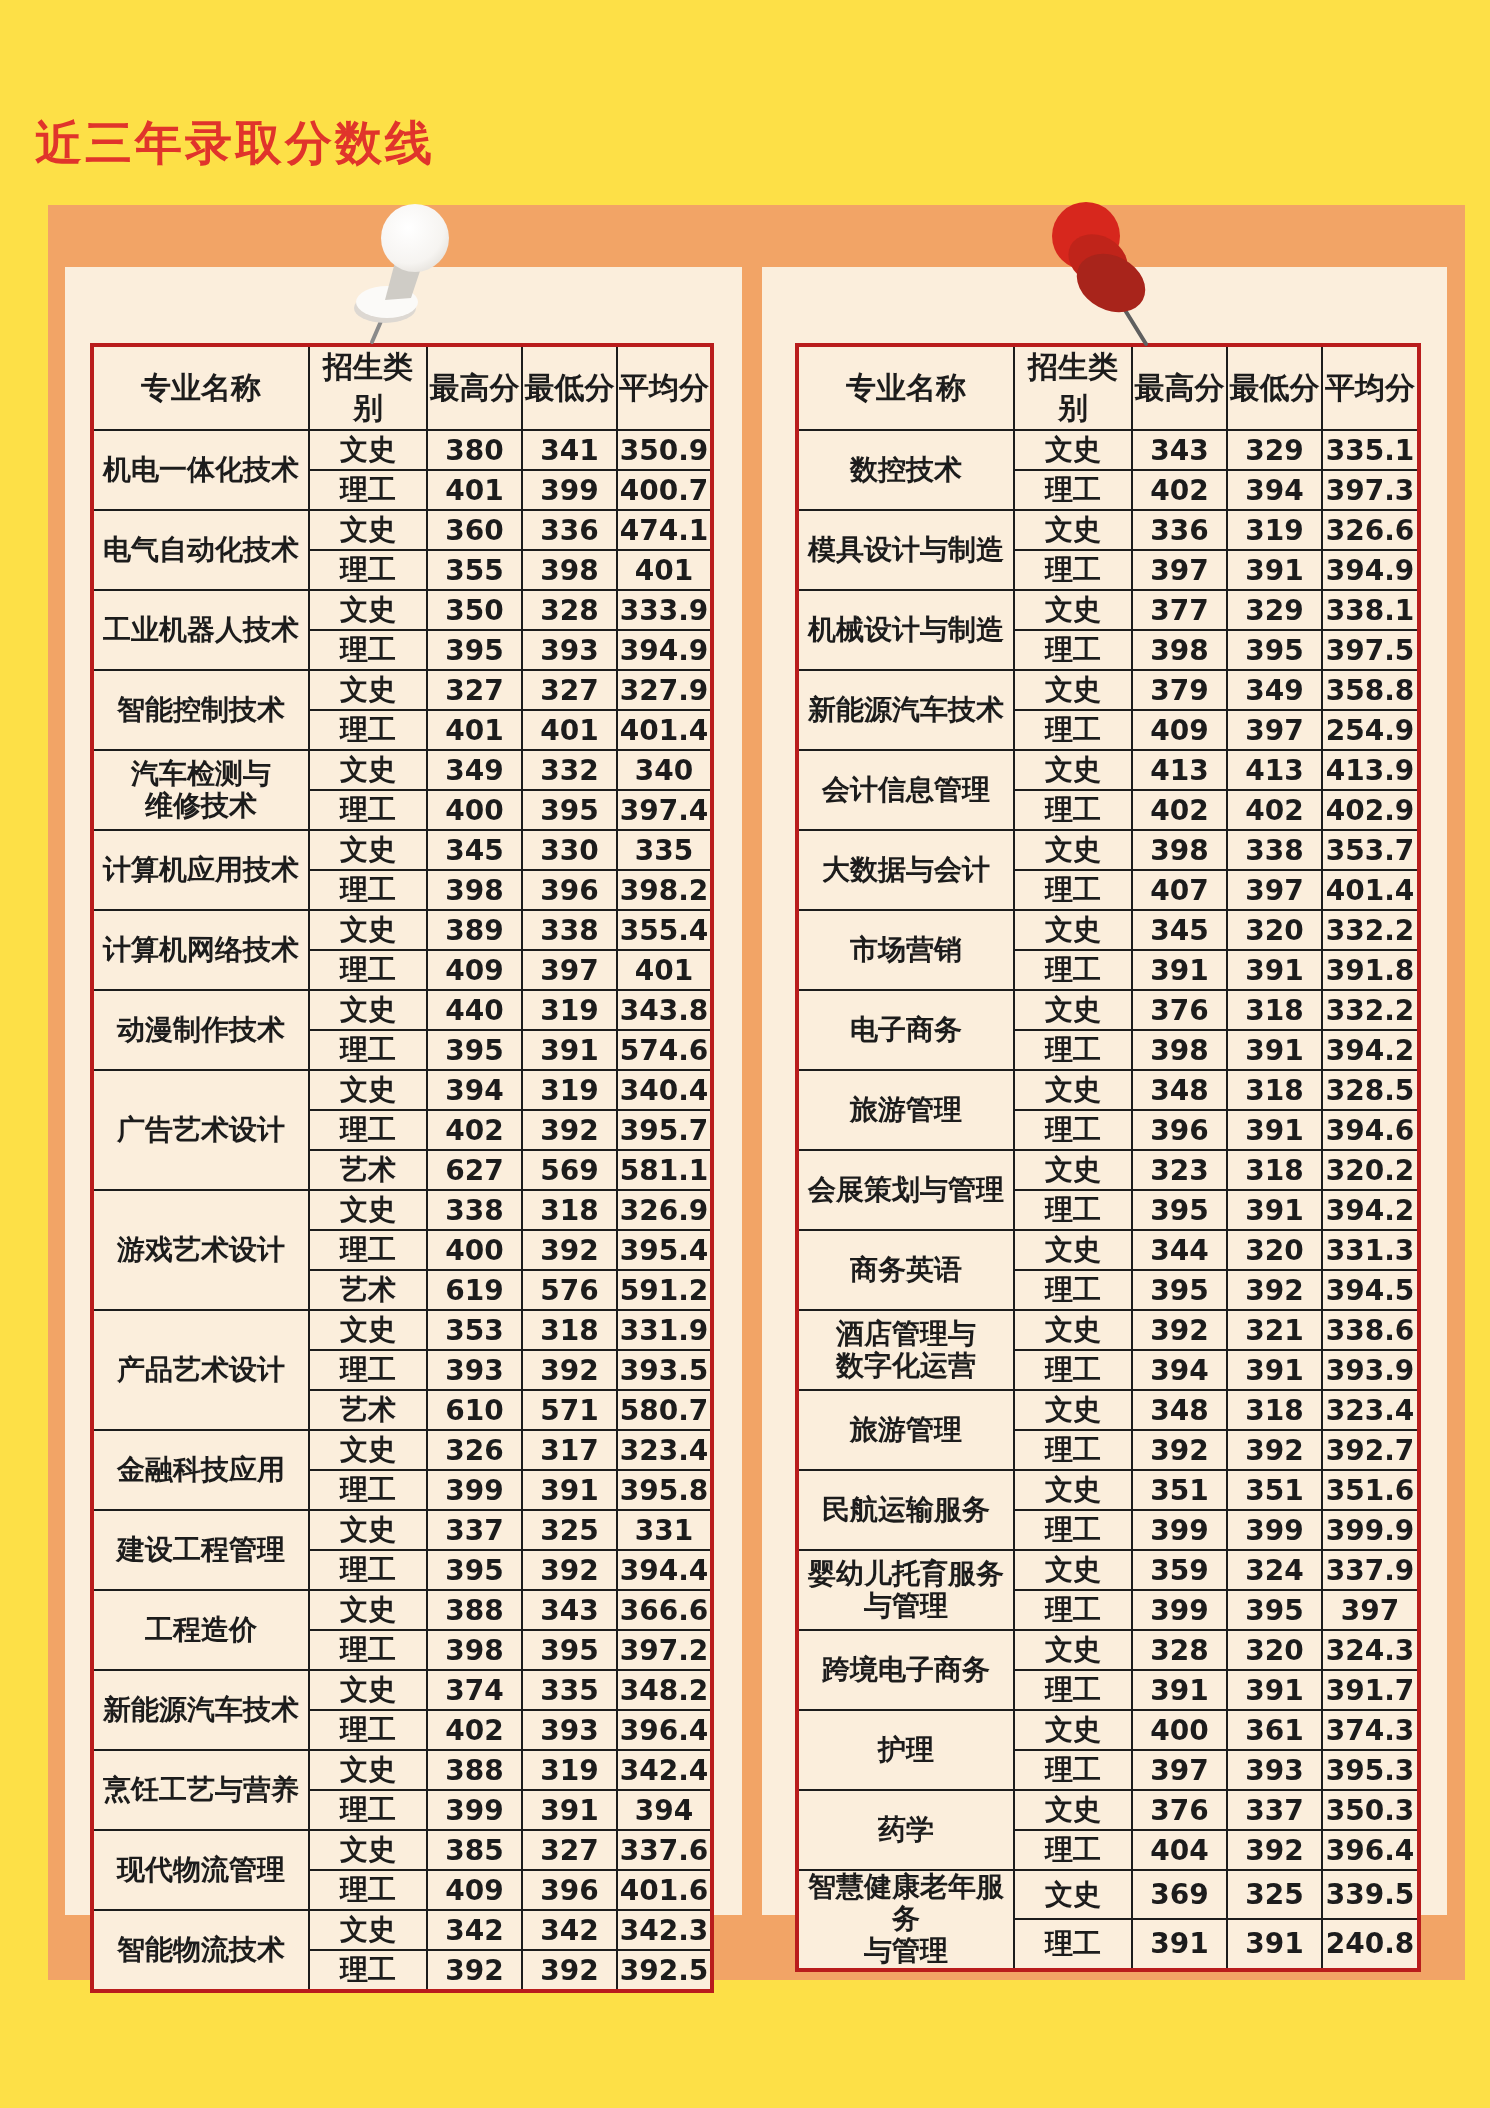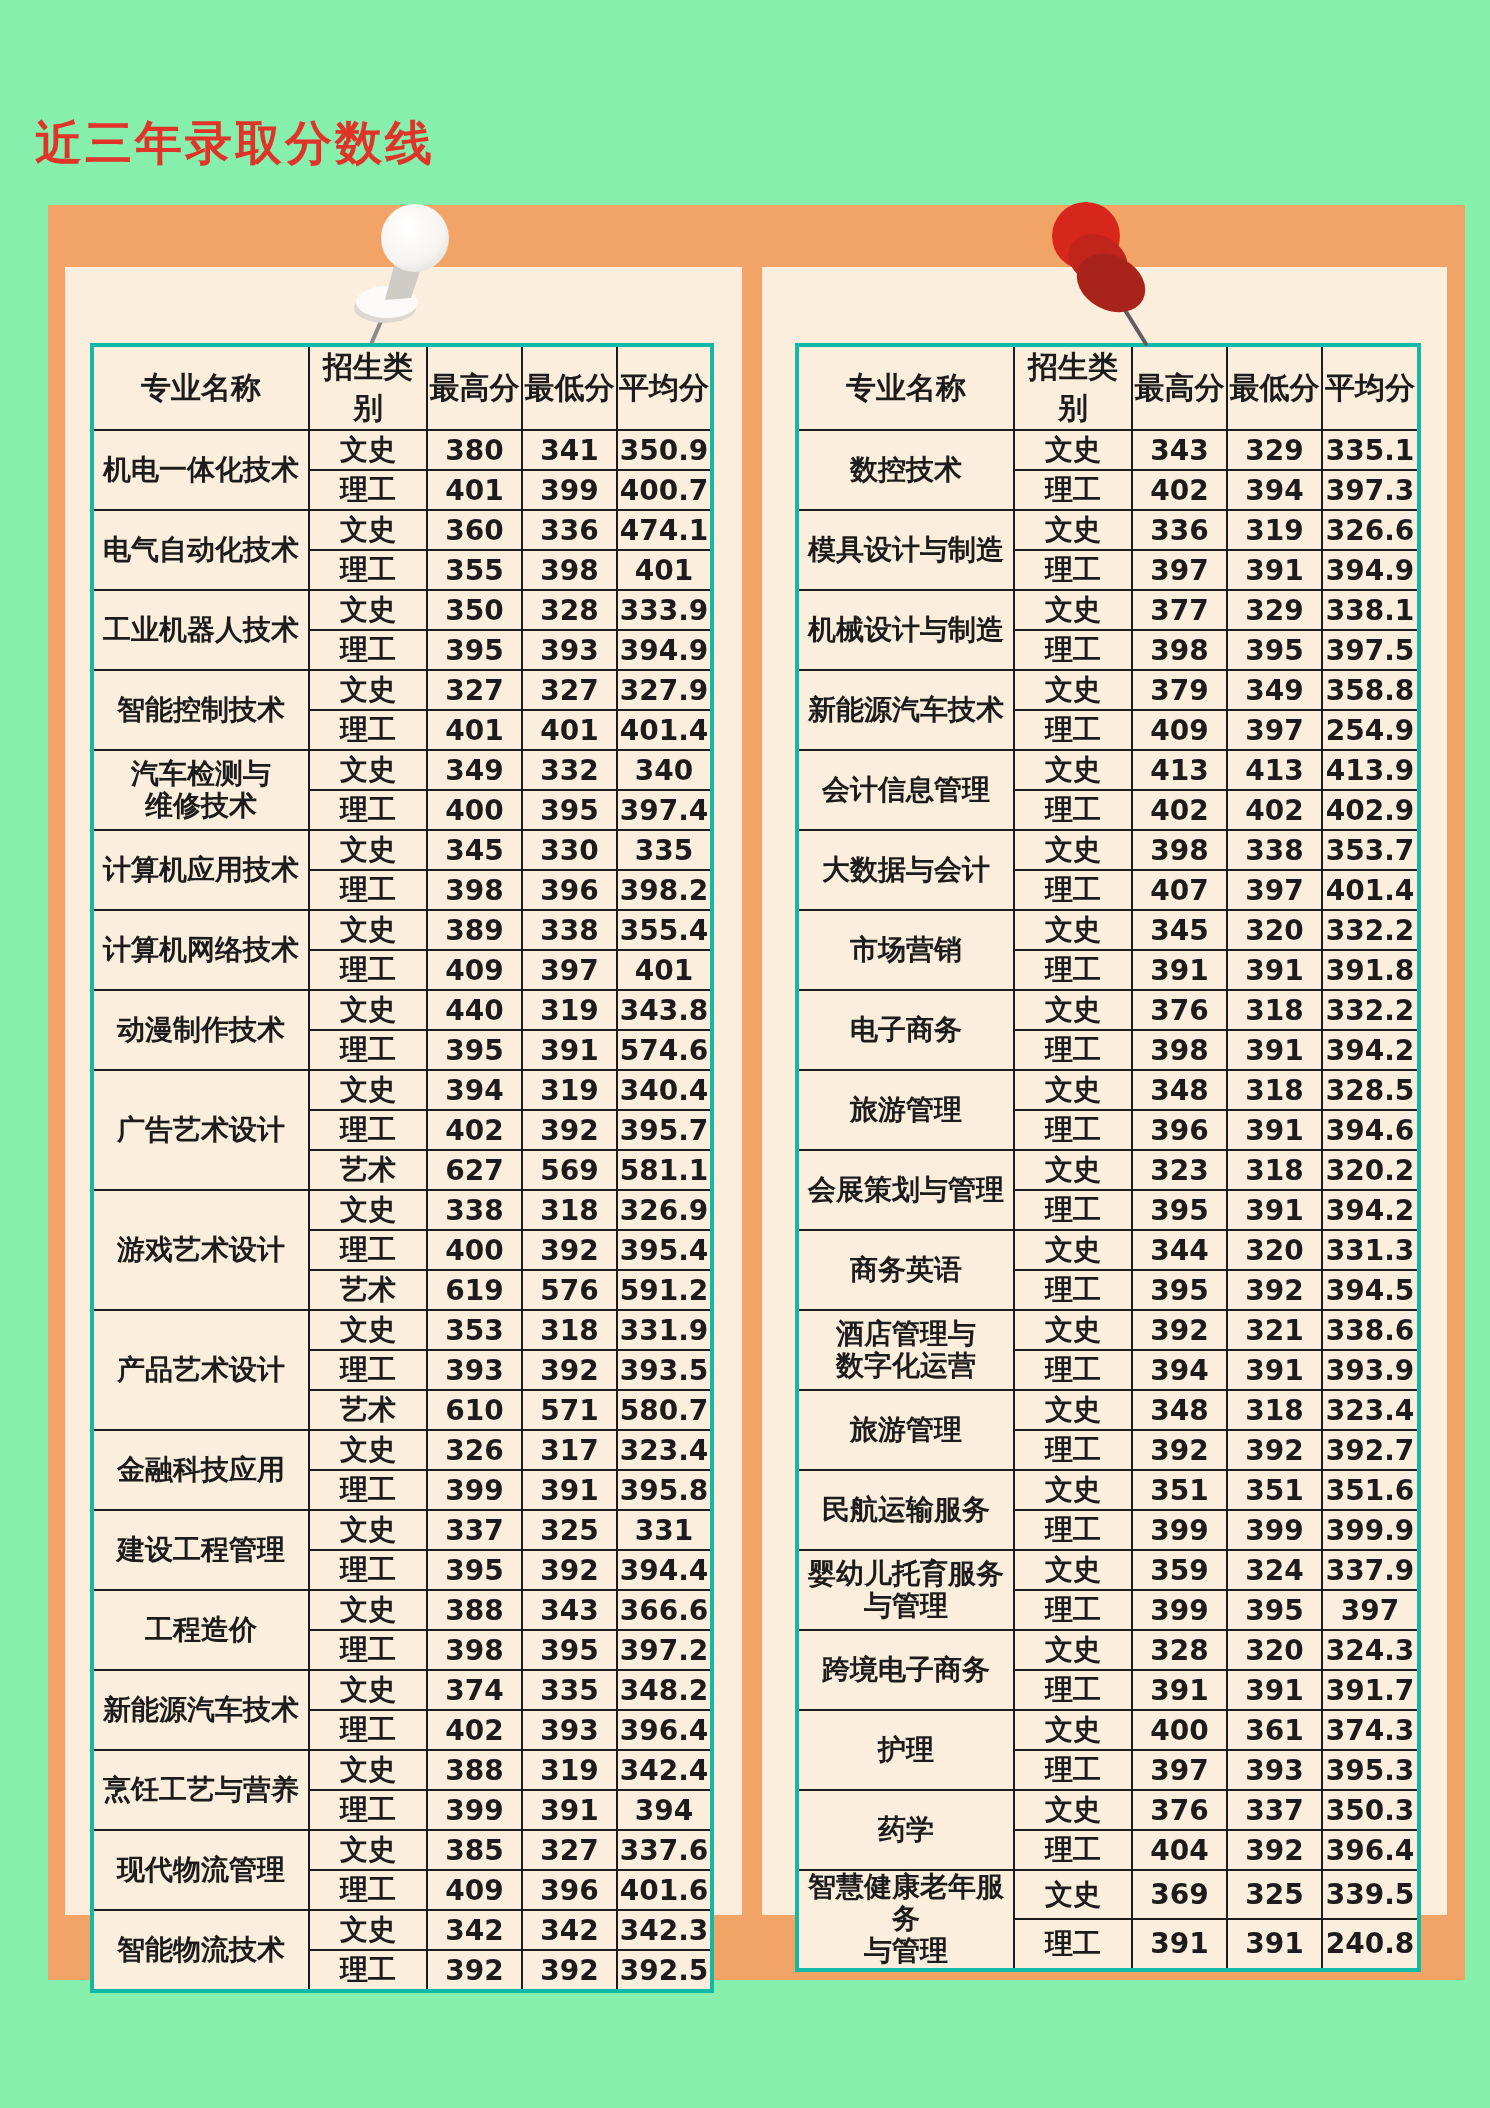--- a/index.html
+++ b/index.html
@@ -1,33 +1,33 @@
 <!DOCTYPE html>
 <html><head>
 <meta charset="utf-8">
 <style>
   html,body{margin:0;padding:0;}
   body{background:#ffffff;font-family:"DejaVu Sans",sans-serif;}
-  .page{position:relative;width:1490px;height:2108px;background:#86efac;overflow:hidden;}
+  .page{position:relative;width:1490px;height:2108px;background:#fde047;overflow:hidden;}
 
   .title{
     position:absolute;left:35px;top:112px;margin:0;
     font-size:47px;font-weight:900;color:#E0342B;letter-spacing:3px;
     font-family:"DejaVu Sans",sans-serif;
   }
 
   .board{position:absolute;left:48px;top:205px;width:1417px;height:1775px;background:#F2A466;}
 
   .panel{position:absolute;background:#FBEEDC;}
   .panel-left{left:65px;top:267px;width:677px;height:1648px;}
   .panel-right{left:762px;top:267px;width:685px;height:1648px;}
 
   table.score-table{
     position:absolute;border-collapse:collapse;table-layout:fixed;
-    background:#FBEEDC;border:4px solid #14b8a6;
+    background:#FBEEDC;border:4px solid #b91c1c;
   }
   #table-left{left:90px;top:343px;width:620px;}
   #table-right{left:795px;top:343px;width:622px;}
 
   .score-table th,.score-table td{
     border:2.5px solid #1C1C1C;text-align:center;vertical-align:middle;
     color:#1C1C1C;font-weight:700;padding:0;overflow:hidden;
   }
   .score-table th{height:42px;font-size:30px;}
   #table-left td{height:35px;font-size:28px;}

